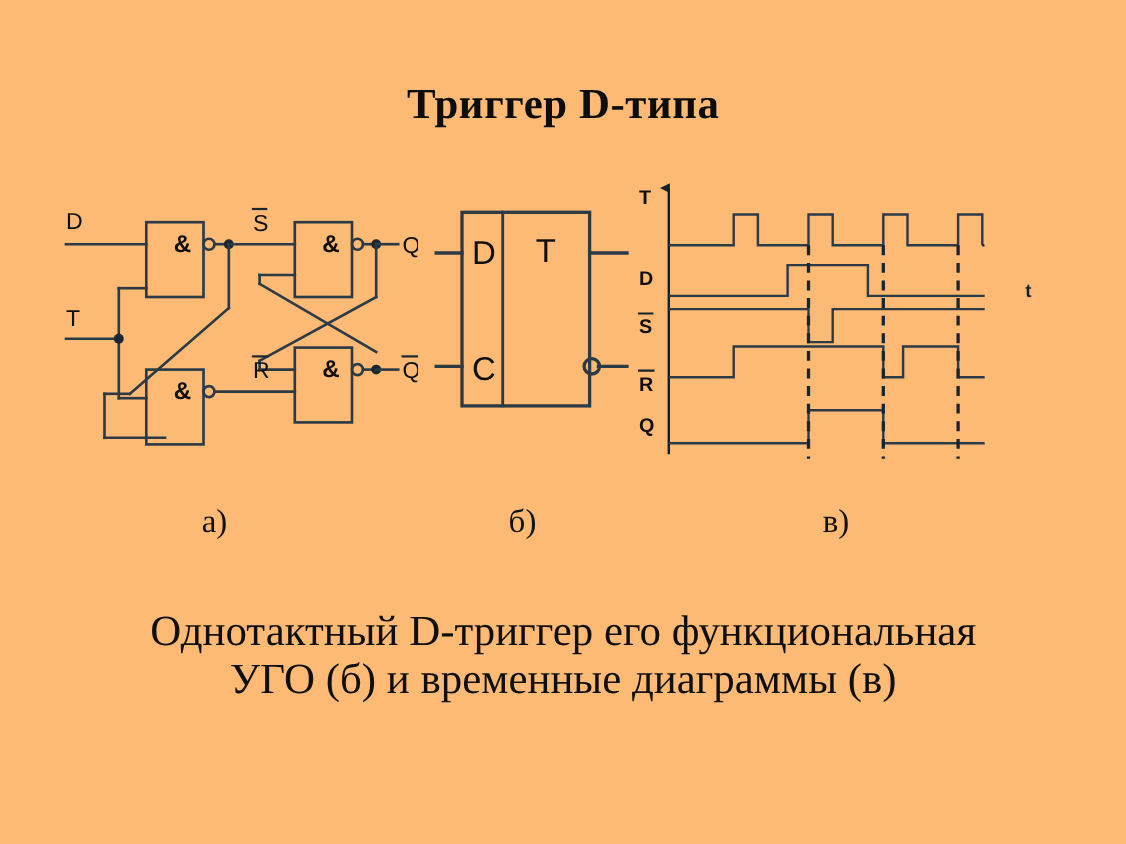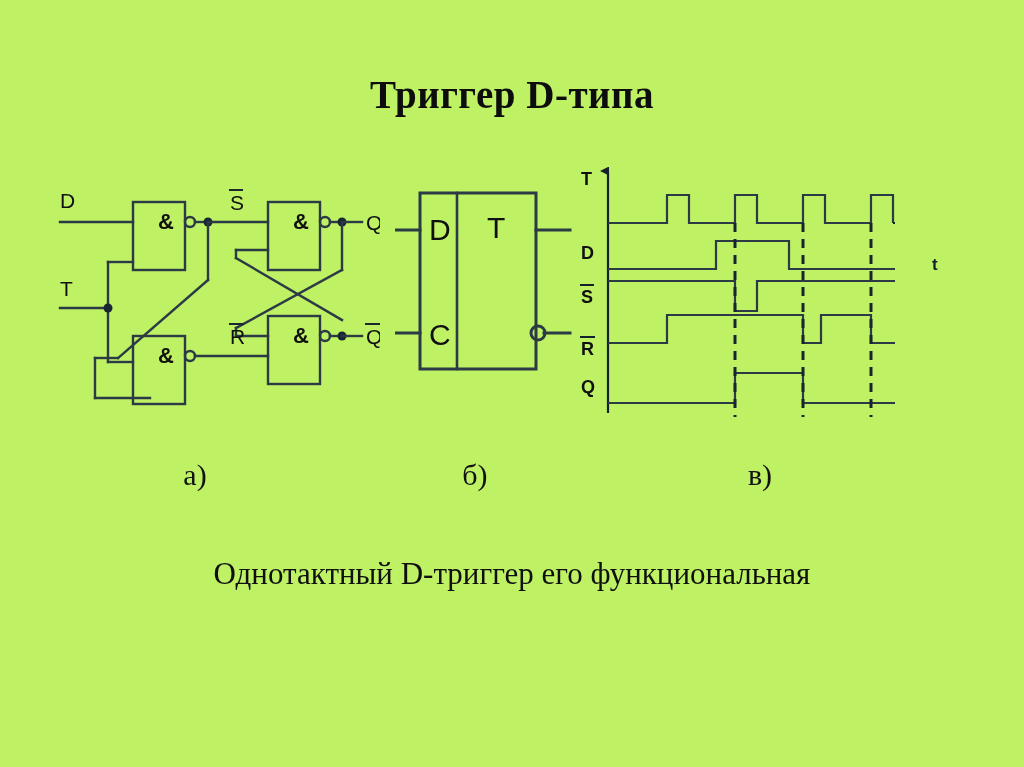--- a/index.html
+++ b/index.html
@@ -13,21 +13,21 @@
     position: relative;
     font-family: "Liberation Serif", serif;
     color: #000000;
     overflow: hidden;
   }
   #page {
     position: absolute;
     left: 0; top: 0;
     width: 1024px;
     height: 767px;
-    background: #bef264;
+    background: #fdba74;
   }
   .page-title {
     position: absolute;
     left: 0; top: 72px;
     width: 1024px;
     text-align: center;
     font-family: "Liberation Serif", serif;
     font-weight: bold;
     font-size: 39px;
     letter-spacing: 0.5px;
@@ -43,21 +43,21 @@
   #label-a { left: 150px; top: 458px; width: 90px; }
   #label-b { left: 430px; top: 458px; width: 90px; }
   #label-v { left: 715px; top: 458px; width: 90px; }
 
   .caption {
     position: absolute;
     left: 62px; top: 552px;
     width: 900px;
     text-align: center;
     font-family: "Liberation Serif", serif;
-    font-size: 31px;
+    font-size: 39px;
     line-height: 44px;
     color: #0f0f0f;
   }
   svg { display: block; }
   .fig { position: absolute; }
   #fig-a { left: 40px; top: 170px; }
   #fig-b { left: 395px; top: 175px; }
   #fig-c { left: 575px; top: 155px; }
   text { font-family: "Liberation Sans", sans-serif; fill: #0f0f0f; }
 </style>
@@ -235,15 +235,16 @@
   </div>
 
   <div style="position:absolute; left:932px; top:255px; font-family:'Liberation Sans',sans-serif; font-size:17px; font-weight:bold; color:#14202a;">t</div>
 
   <div class="fig-label" id="label-a">а)</div>
   <div class="fig-label" id="label-b">б)</div>
   <div class="fig-label" id="label-v">в)</div>
 
   <div class="caption">
     <div>Однотактный D-триггер его функциональная</div>
+    <div>УГО (б) и временные диаграммы (в)</div>
   </div>
 
 </div>
 
 </body></html>

